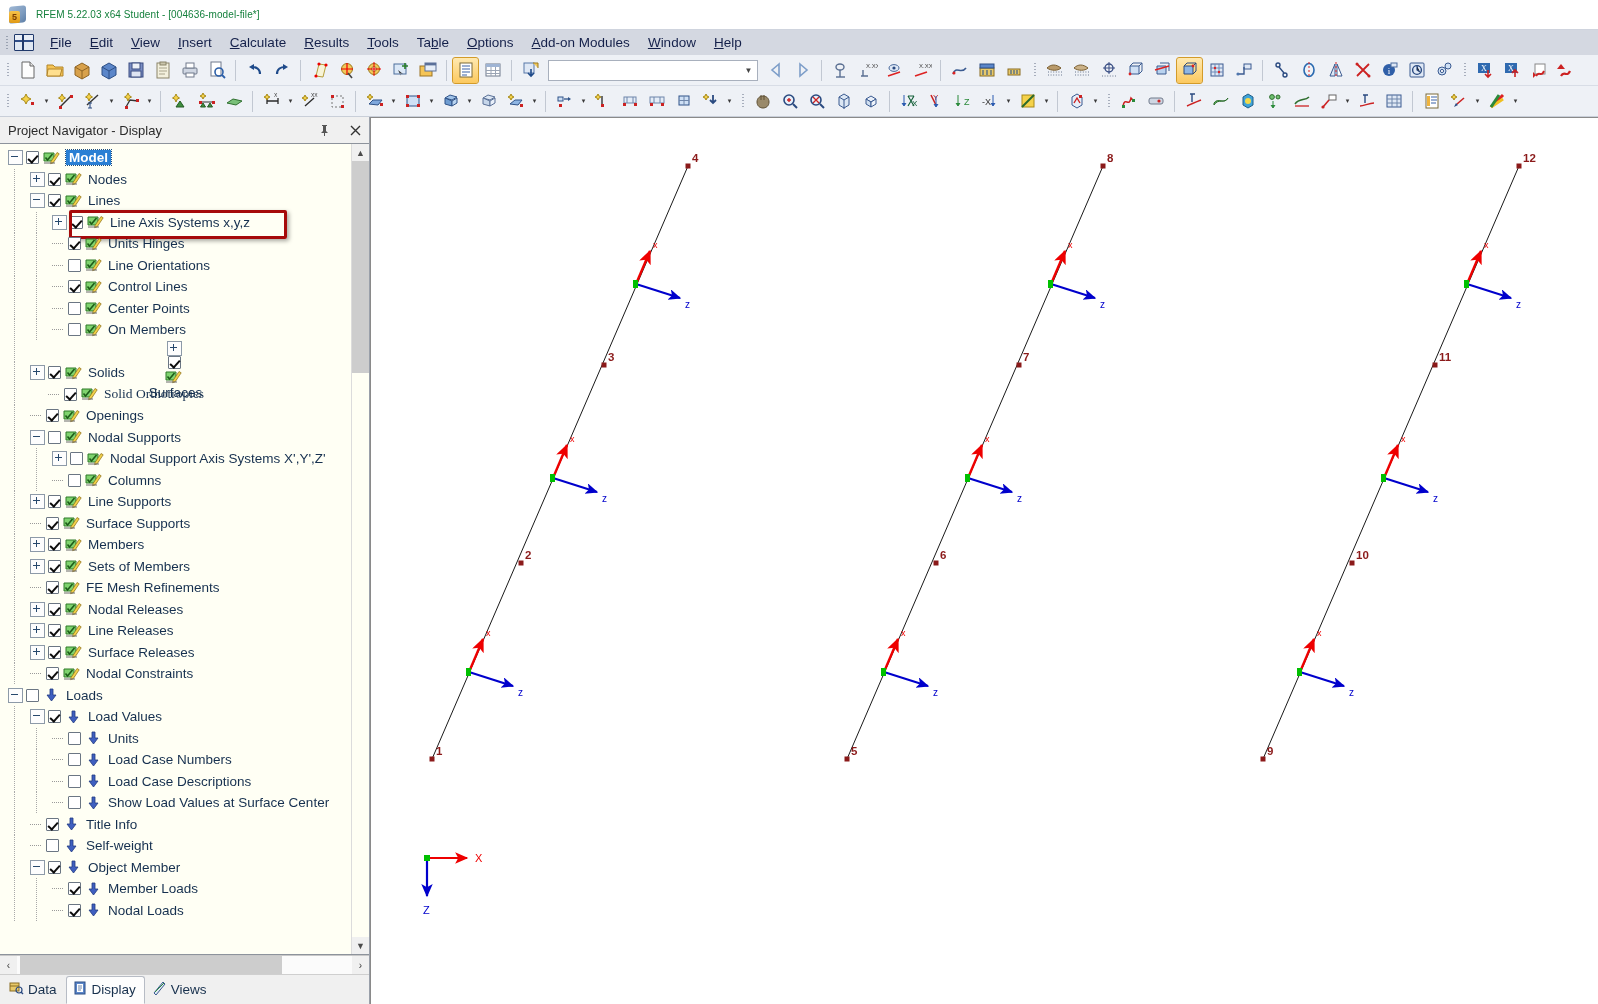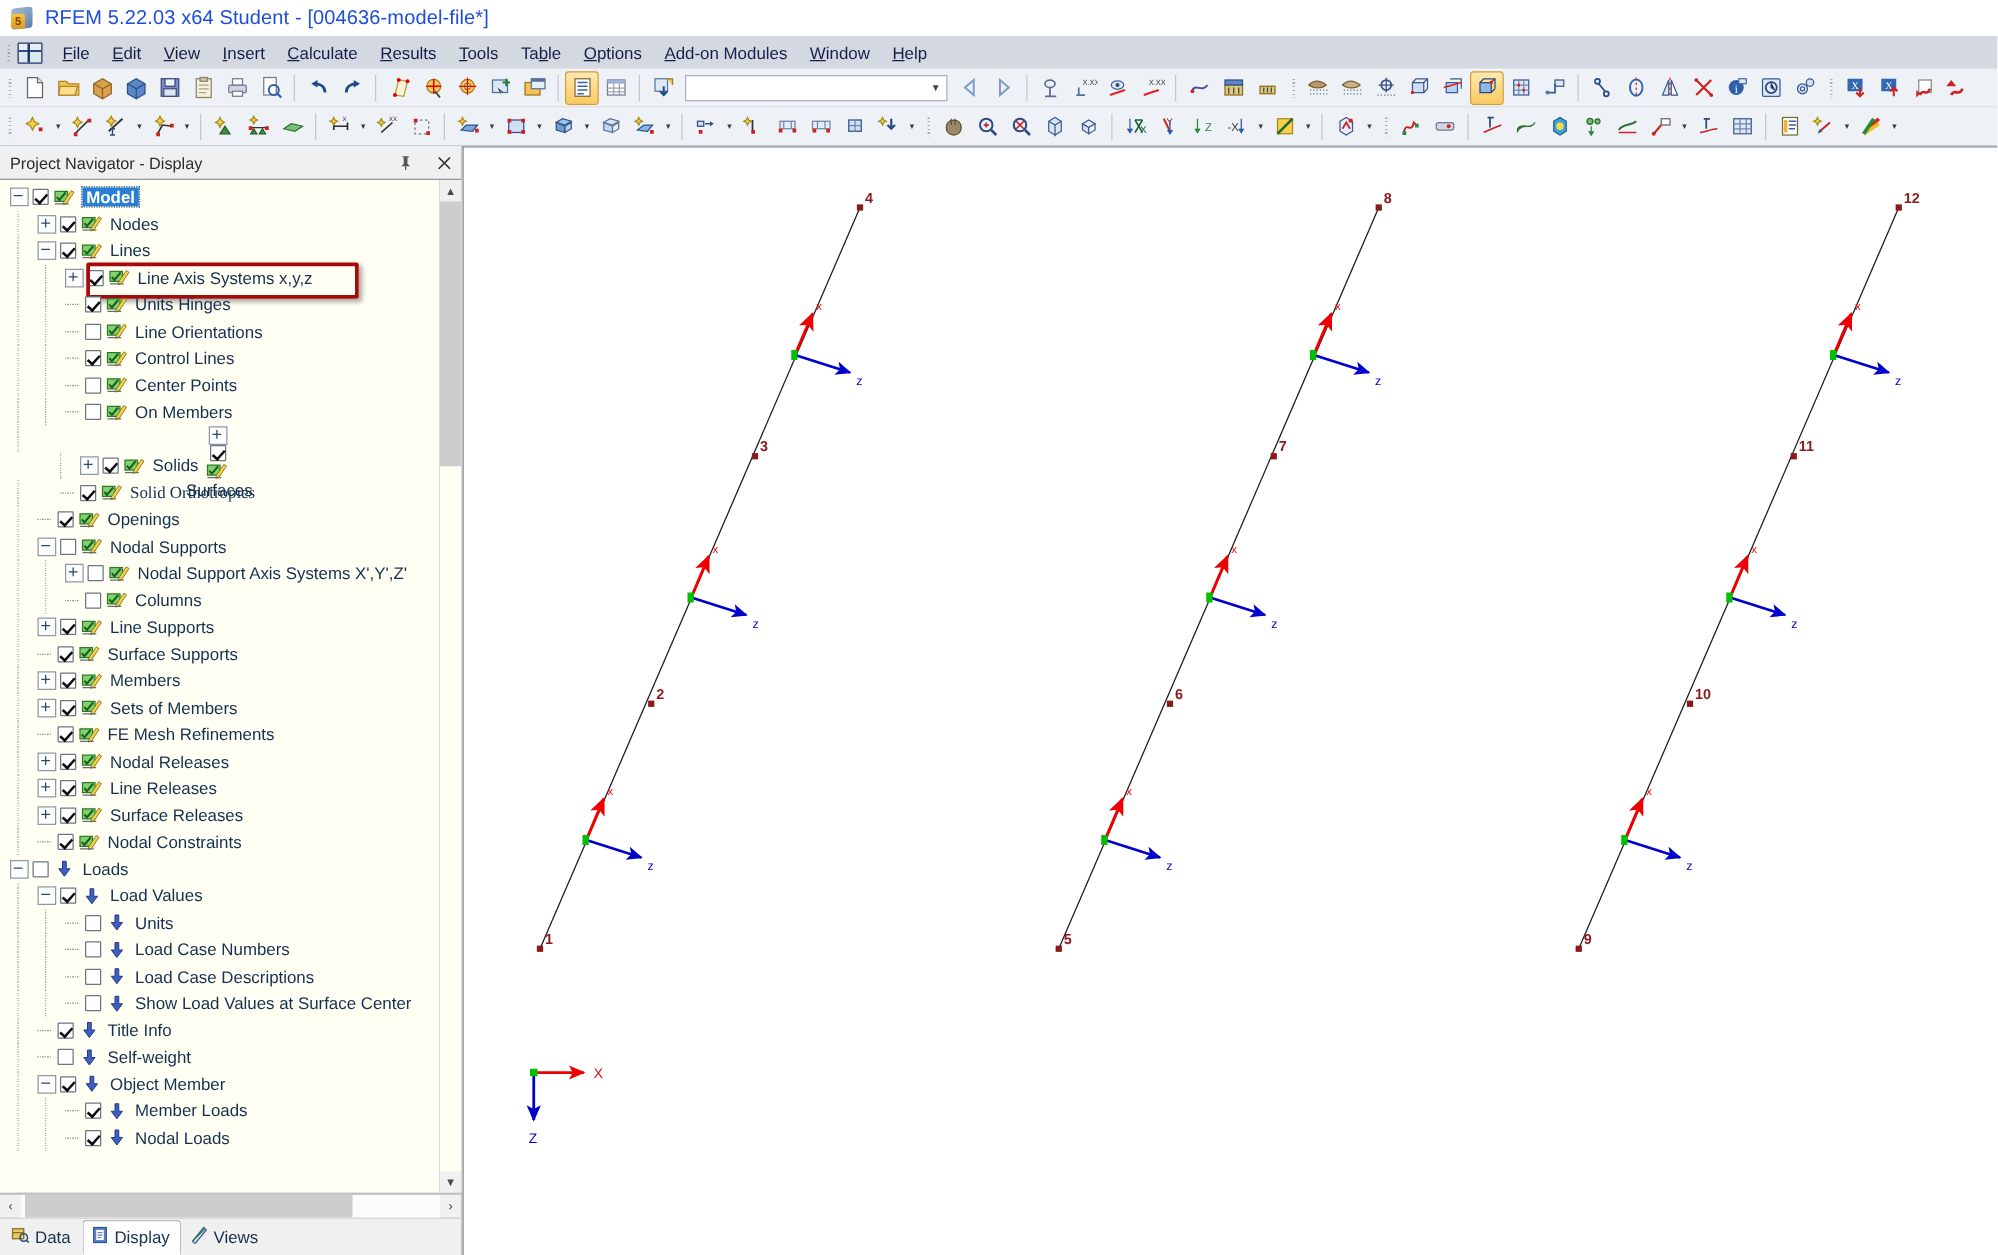--- a/index.html
+++ b/index.html
@@ -21,21 +21,21 @@
   .app-logo .sq{
     position:absolute;left:0;top:1px;width:17px;height:17px;
     background:linear-gradient(135deg,#9fb7d4 0%,#7f9dc0 60%,#5d7ea6 100%);
     border-radius:3px;transform:skewY(-6deg);
   }
   .app-logo .badge{
     position:absolute;left:0px;top:6px;width:11px;height:12px;border-radius:2px;
     background:linear-gradient(#f6c34a,#e09a16);color:#7a3d00;font-size:9px;
     font-weight:bold;line-height:12px;text-align:center;
   }
-  .titlebar .ttl{font-size:16px;color:#1d4ed8;letter-spacing:.1px;}
+  .titlebar .ttl{font-size:10px;color:#15803d;letter-spacing:.1px;}
 
   
   .menubar{
     height:26px;background:#d4d8e1;display:flex;align-items:center;
     border-top:1px solid #cfd4de;box-sizing:border-box;
   }
   .grip{width:9px;height:18px;margin:0 1px 0 3px;position:relative;}
   .grip::before{
     content:"";position:absolute;left:3px;top:2px;width:2px;height:14px;
     background-image:repeating-linear-gradient(#9aa2b1 0 1px,transparent 1px 3px);
@@ -1041,21 +1041,21 @@
             <span class="exp box plus"></span>
             <span class="cbx on"></span>
             <span class="ticon"><svg width="18" height="16" viewBox="0 0 18 16">
                 <path d="M2 3h10v8H2z" fill="#7fd36e" stroke="#2f7a28" stroke-width="1"></path>
                 <path d="M3.5 7.5l2 2.5 5-6" fill="none" stroke="#1d5c19" stroke-width="1.6"></path>
                 <path d="M9 11.5l6-9 2.2 1.3-6 9-2.6.9z" fill="#f2d24a" stroke="#8a6a12" stroke-width=".7"></path>
                 <path d="M2 13h11" stroke="#6b6b6b" stroke-width="1"></path>
               </svg></span>
             <span class="lbl">Surfaces</span>
           </div>
-          <div class="row" style="padding-left: 30px; margin-left: 34px;">
+          <div class="row" style="padding-left: 30px;">
             <span class="vline" style="left: 14px;"></span>
             <span class="exp box plus"></span>
             <span class="cbx on"></span>
             <span class="ticon"><svg width="18" height="16" viewBox="0 0 18 16">
                 <path d="M2 3h10v8H2z" fill="#7fd36e" stroke="#2f7a28" stroke-width="1"></path>
                 <path d="M3.5 7.5l2 2.5 5-6" fill="none" stroke="#1d5c19" stroke-width="1.6"></path>
                 <path d="M9 11.5l6-9 2.2 1.3-6 9-2.6.9z" fill="#f2d24a" stroke="#8a6a12" stroke-width=".7"></path>
                 <path d="M2 13h11" stroke="#6b6b6b" stroke-width="1"></path>
               </svg></span>
             <span class="lbl">Solids</span>

